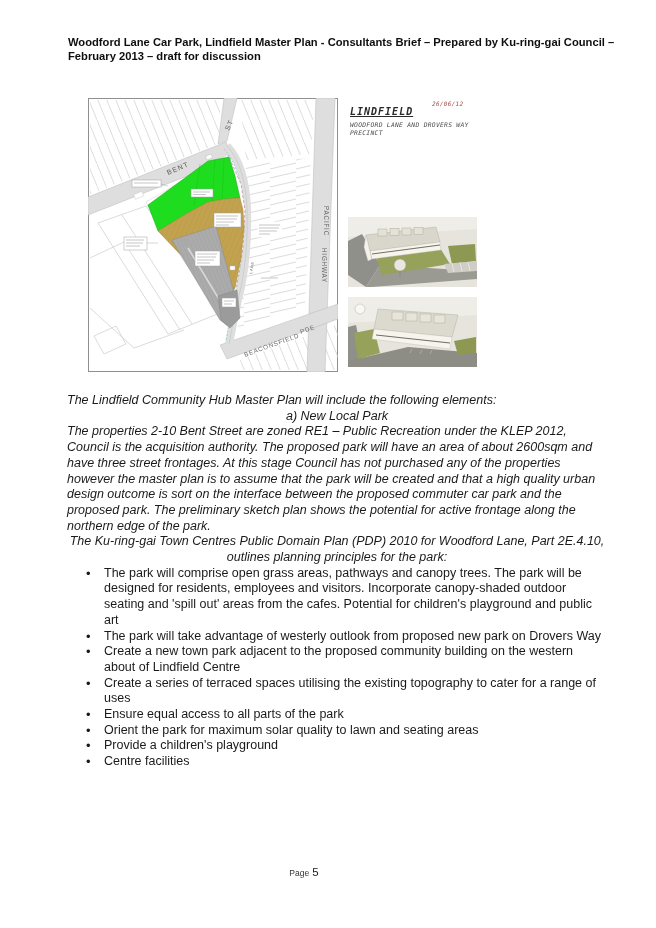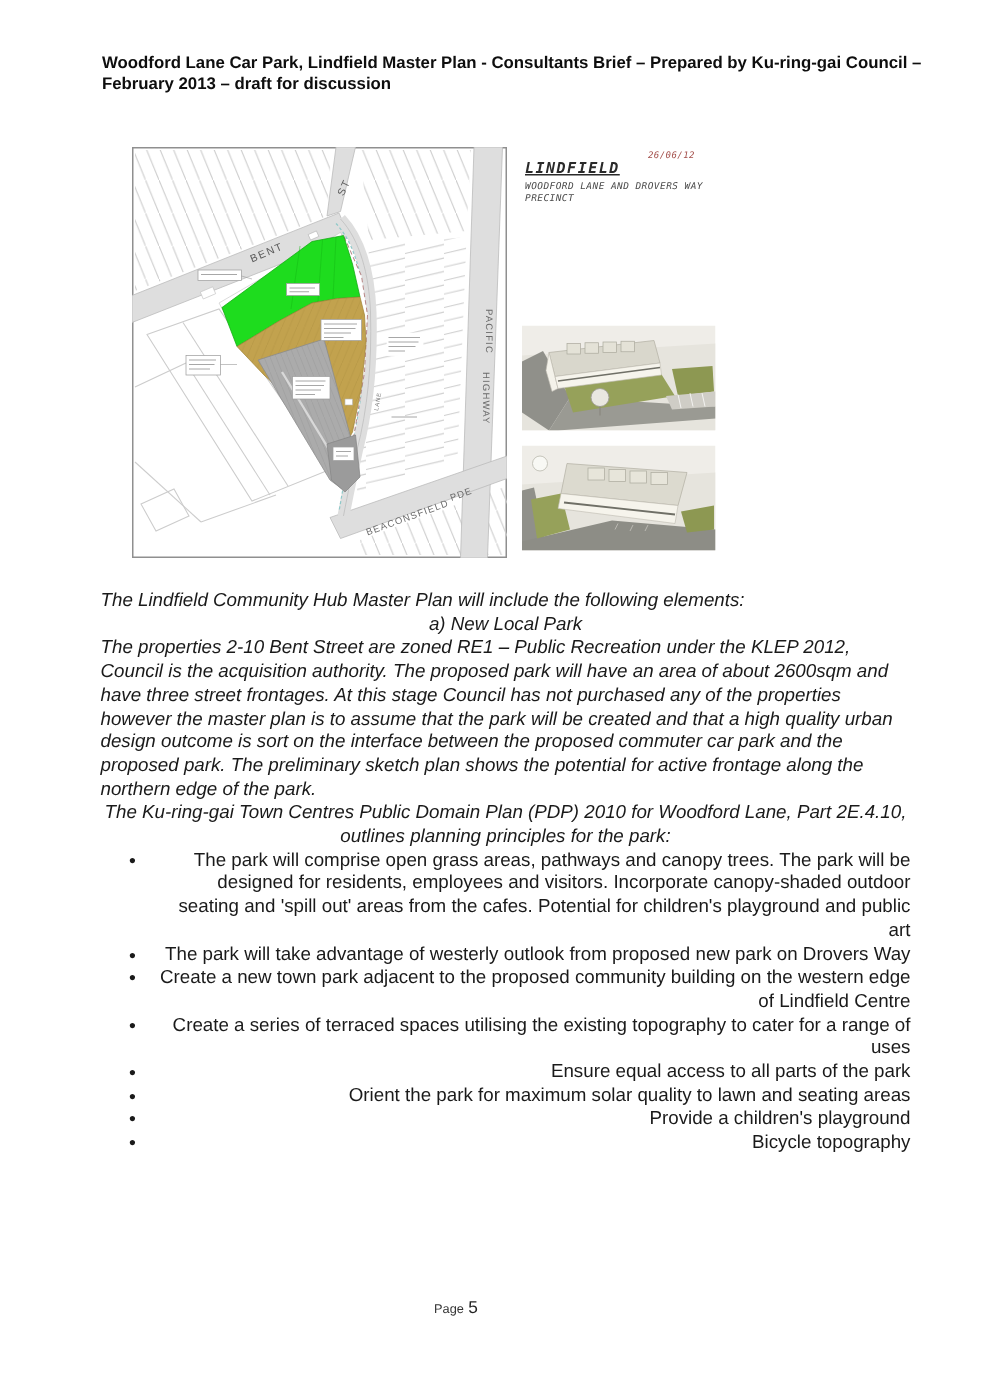--- a/index.html
+++ b/index.html
@@ -29,21 +29,21 @@
   .render-1{top:217px;}
   .render-2{top:297px;}
   .body-text{
     position:absolute;left:67px;top:393px;width:540px;
     font-size:12.5px;line-height:15.7px;color:#1a1a1a;
   }
   .body-text p{margin:0;font-style:italic;}
   .gap-top{margin-top:16px;text-align:center;}
   .sec-heading{font-style:italic;}
   ul.bullets{margin:0;padding:0;list-style:none;}
-  ul.bullets li{position:relative;padding-left:37px;margin:0;text-align:right;}
+  ul.bullets li{position:relative;padding-left:37px;margin:0;}
   ul.bullets li::before{
     content:"\2022";position:absolute;left:19px;top:0;
     font-size:13px;color:#1a1a1a;
   }
   .doc-footer{
     position:absolute;left:0;top:862px;width:608px;text-align:center;color:#222;
   }
   .doc-footer .pg-label{font-size:8.5px;color:#333;}
   .doc-footer .pg-num{font-size:11.5px;margin-left:3px;}
   svg text{font-family:"Liberation Sans", sans-serif;}
@@ -243,24 +243,24 @@
 </svg>
 
 <div class="body-text">
   <p>The Lindfield Community Hub Master Plan will include the following elements:</p>
   <p class="sec-heading gap-top">a) New Local Park</p>
   <p>The properties 2-10 Bent Street are zoned RE1 – Public Recreation under the KLEP 2012, Council is the acquisition authority. The proposed park will have an area of about 2600sqm and have three street frontages. At this stage Council has not purchased any of the properties however the master plan is to assume that the park will be created and that a high quality urban design outcome is sort on the interface between the proposed commuter car park and the proposed park. The preliminary sketch plan shows the potential for active frontage along the northern edge of the park.</p>
   <p class="gap-top">The Ku-ring-gai Town Centres Public Domain Plan (PDP) 2010 for Woodford Lane, Part 2E.4.10, outlines planning principles for the park:</p>
   <ul class="bullets">
     <li>The park will comprise open grass areas, pathways and canopy trees. The park will be designed for residents, employees and visitors. Incorporate canopy-shaded outdoor seating and 'spill out' areas from the cafes. Potential for children's playground and public art</li>
     <li>The park will take advantage of westerly outlook from proposed new park on Drovers Way</li>
-    <li>Create a new town park adjacent to the proposed community building on the western edge of Lindfield Centre</li>
+    <li>Create a new town park adjacent to the proposed community building on the western about of Lindfield Centre</li>
     <li>Create a series of terraced spaces utilising the existing topography to cater for a range of uses</li>
     <li>Ensure equal access to all parts of the park</li>
     <li>Orient the park for maximum solar quality to lawn and seating areas</li>
     <li>Provide a children's playground</li>
-    <li>Bicycle topography</li>
+    <li>Centre facilities</li>
   </ul>
 </div>
 
 <div class="doc-footer">
   <span class="pg-label">Page</span><span class="pg-num">5</span>
 </div>
 
 </body></html>

